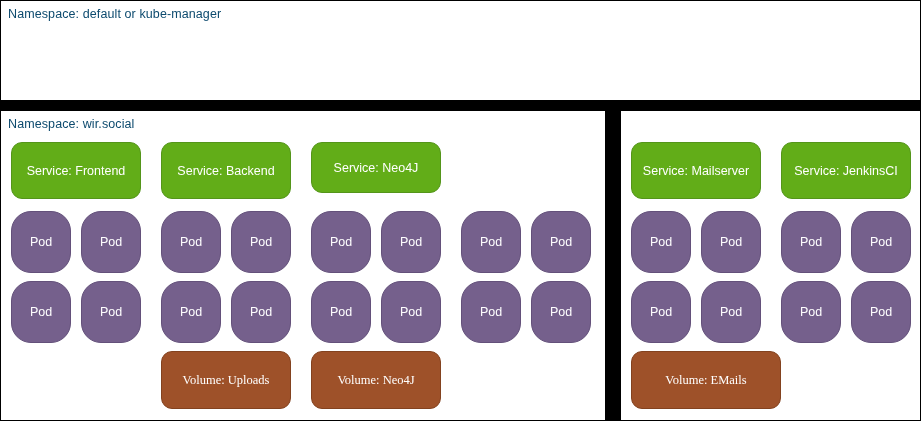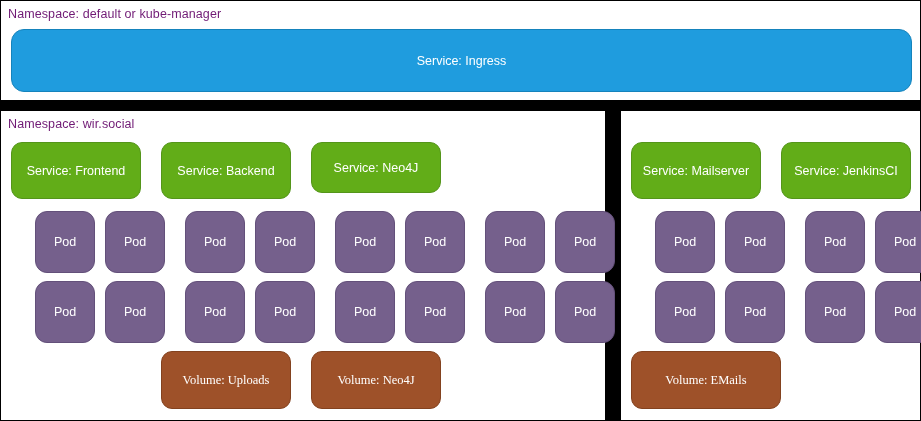--- a/index.html
+++ b/index.html
@@ -30,21 +30,21 @@
   }
   .panel-top    { left: 0;   top: 0;   width: 921px; height: 101px; }
   .panel-left   { left: 0;   top: 110px; width: 606px; height: 311px; }
   .panel-right  { left: 620px; top: 110px; width: 301px; height: 311px; }
 
   .ns-label {
     position: absolute;
     left: 7px;
     top: 6px;
     font-size: 12.5px;
-    color: #701a75;
+    color: #0c4a6e;
     white-space: nowrap;
     letter-spacing: 0.1px;
   }
 
   
   .node {
     position: absolute;
     box-sizing: border-box;
     display: flex;
     align-items: center;
@@ -64,42 +64,38 @@
     border-radius: 13px;
     font-size: 12.5px;
   }
   .node.service {
     background: #62AD18;
     border-color: #54951A;
   }
   .node.pod {
     background: #75608C;
     border-color: #63507A;
-    border-radius: 12px;
-    font-size: 12.5px;
-    margin-left: 24px;
+    border-radius: 20px;
+    font-size: 12.5px;
   }
   .node.volume {
     background: #9E5129;
     border-color: #83421F;
     font-family: Liberation Serif, serif;
   }
 
   .node-label { pointer-events: none; }
 </style>
 </head>
 <body>
 
 <div class="canvas">
 
   <div class="panel panel-top">
     <div class="ns-label">Namespace: default or kube-manager</div>
-    <div class="node ingress" style="left:10px; top:28px; width:901px; height:63px;">
-      <span class="node-label">Service: Ingress</span>
-    </div>
   </div>
 
   <div class="panel panel-left">
     <div class="ns-label">Namespace: wir.social</div>
 
     <div class="node service" style="left:10px; top:31px; width:130px; height:57px;">
       <span class="node-label">Service: Frontend</span>
     </div>
     <div class="node pod" style="left:10px; top:100px; width:60px; height:62px;">
       <span class="node-label">Pod</span>

